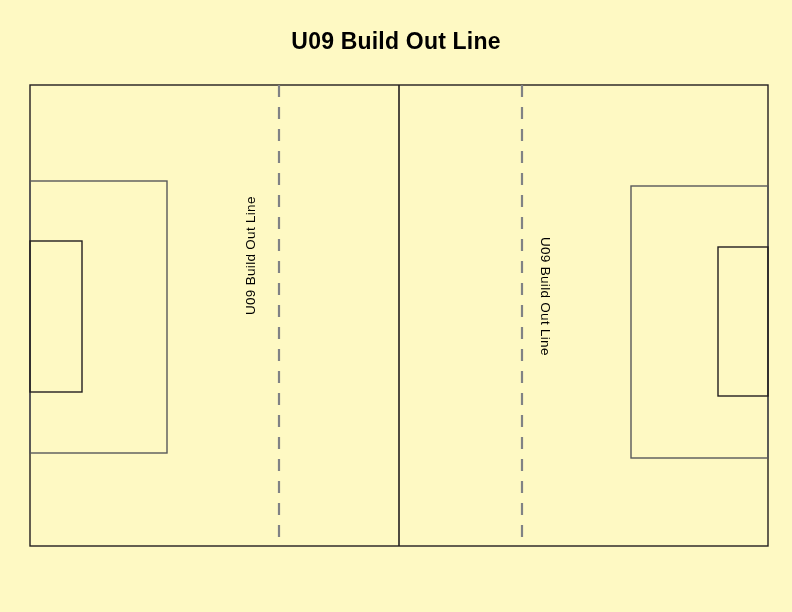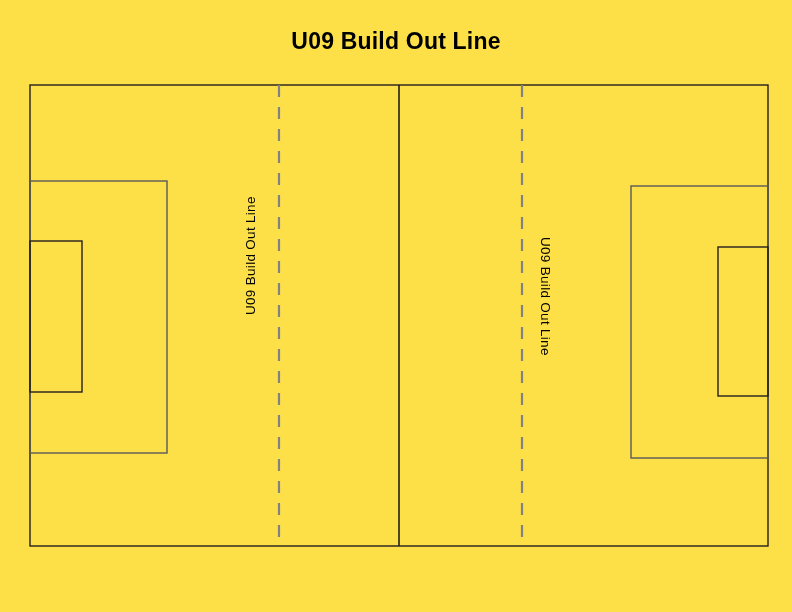--- a/index.html
+++ b/index.html
@@ -10,21 +10,21 @@
   body {
     width: 792px;
     height: 612px;
     font-family: "Liberation Sans", sans-serif;
     overflow: hidden;
   }
   #page {
     position: relative;
     width: 792px;
     height: 612px;
-    background: #fde047;
+    background: #fef9c3;
   }
   #diagram-title {
     position: absolute;
     left: 0;
     top: 28px;
     width: 792px;
     text-align: center;
     font-size: 23px;
     font-weight: bold;
     color: #000000;

